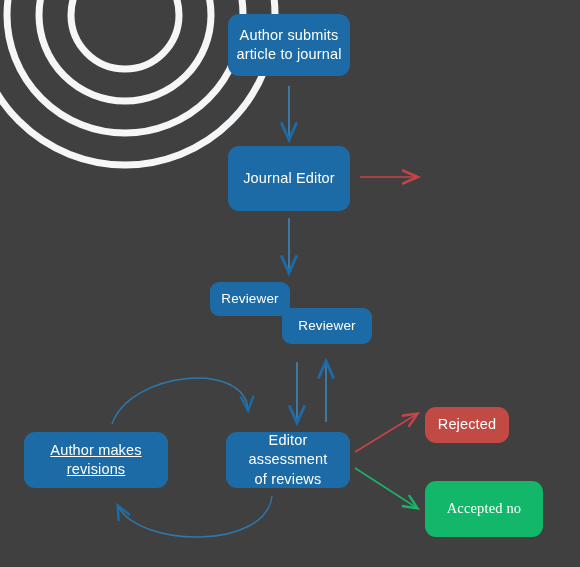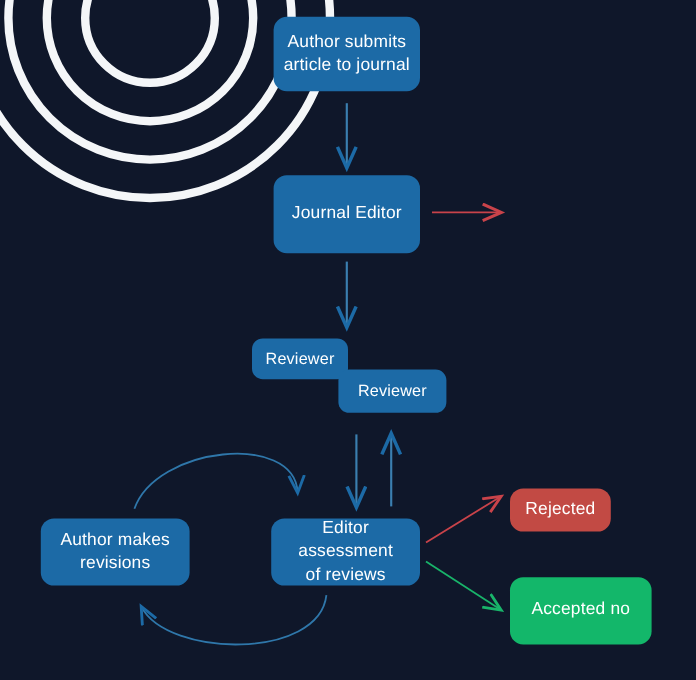--- a/index.html
+++ b/index.html
@@ -8,21 +8,21 @@
     padding: 0;
     background: #ffffff;
   }
   body {
     font-family: "Liberation Sans", sans-serif;
   }
   #canvas {
     position: relative;
     width: 580px;
     height: 567px;
-    background: #0f172a;
+    background: #404040;
     overflow: hidden;
   }
   .wm {
     position: absolute;
     left: -40px;
     top: -150px;
     width: 330px;
     height: 330px;
     pointer-events: none;
   }
@@ -45,28 +45,28 @@
     color: #ffffff;
     font-size: 14.5px;
     line-height: 1.32;
     letter-spacing: 0.15px;
     padding: 4px 8px;
     font-family: "Liberation Sans", sans-serif;
   }
   .node span { display: block; }
   .n-blue  { background: #1c6aa6; }
   .n-red   { background: #c24a44; }
-  .n-green { background: #13b76a; }
+  .n-green { background: #13b76a; font-family: Liberation Serif, serif; }
 
   #node-submit      { left: 228px; top: 14px;  width: 122px; height: 62px; }
   #node-screens     { left: 228px; top: 146px; width: 122px; height: 65px; }
   #node-rejscreen   { left: 425px; top: 146px; width: 118px; height: 62px; }
   #node-reviewer-1  { left: 210px; top: 282px; width: 80px;  height: 34px; font-size: 13.5px; border-radius: 9px; }
   #node-reviewer-2  { left: 282px; top: 308px; width: 90px;  height: 36px; font-size: 13.5px; border-radius: 9px; z-index: 3; }
-  #node-author-rev  { left: 34px;  top: 432px; width: 124px; height: 56px; }
+  #node-author-rev  { left: 24px;  top: 432px; width: 144px; height: 56px; text-decoration: underline; }
   #node-editor-asmt { left: 226px; top: 432px; width: 124px; height: 56px; }
   #node-rejected    { left: 425px; top: 393px; width: 84px;  height: 36px; margin-top: 14px; }
   #node-accepted    { left: 425px; top: 481px; width: 118px; height: 56px; }
 </style>
 </head>
 <body>
 
 <div id="canvas">
 
   <svg class="wm" viewBox="0 0 330 330" fill="none">

